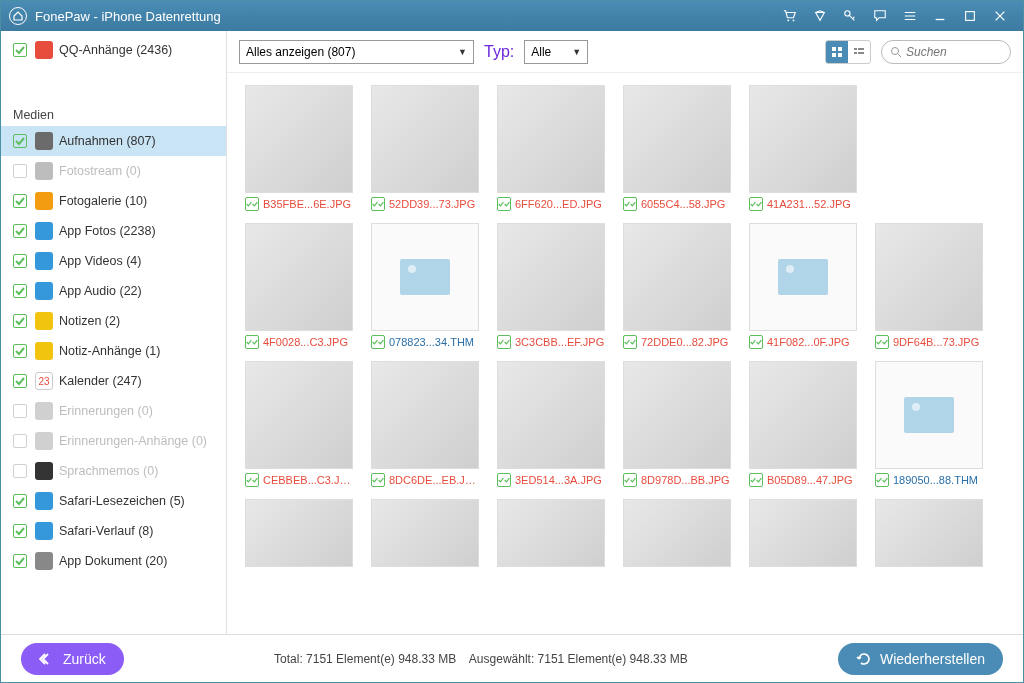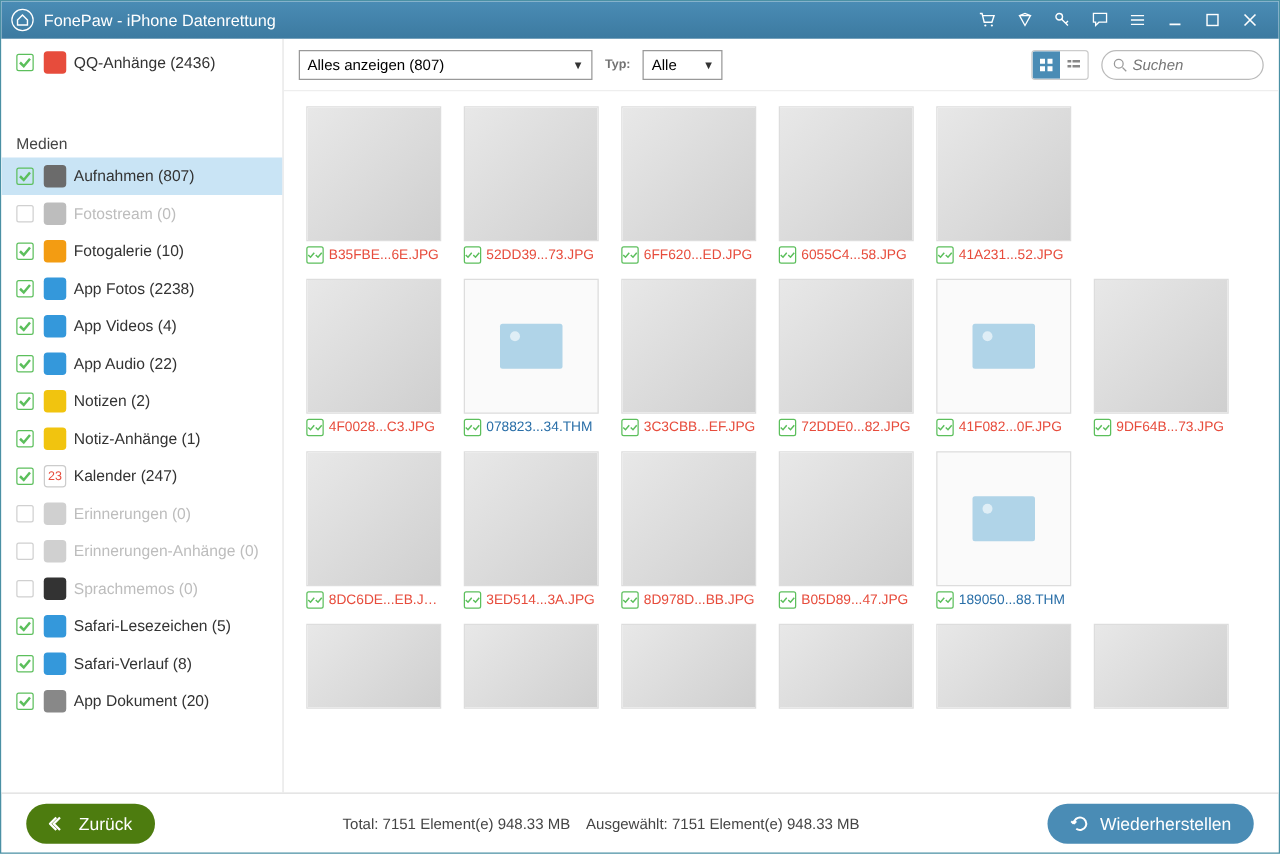--- a/index.html
+++ b/index.html
@@ -27,21 +27,21 @@
 .side-item .chk svg { width: 10px; height: 10px; display: none; }
 .side-item .chk.on svg { display: block; }
 .side-item .ficon { width: 18px; height: 18px; border-radius: 3px; margin-right: 6px; display: flex; align-items: center; justify-content: center; flex-shrink: 0; font-size: 10px; color: #fff; }
 .side-section { padding: 8px 12px 4px; font-size: 12.5px; color: #444; margin-top: 35px; }
 
 
 .content { flex: 1; display: flex; flex-direction: column; background: #fff; }
 .toolbar { height: 42px; display: flex; align-items: center; padding: 0 12px; gap: 10px; border-bottom: 1px solid #eee; }
 .dropdown { height: 24px; border: 1px solid #999; background: #fff; font-size: 12px; padding: 0 6px; display: flex; align-items: center; justify-content: space-between; cursor: pointer; }
 .dropdown .arr { font-size: 9px; color: #333; margin-left: 6px; }
-.typ-label { font-size: 10px; color: #737373; font-weight: bold; }
+.typ-label { font-size: 16px; color: #6d28d9; }
 .tb-spacer { flex: 1; }
 .view-toggle { display: flex; border: 1px solid #ccc; border-radius: 3px; overflow: hidden; }
 .view-btn { width: 22px; height: 22px; display: flex; align-items: center; justify-content: center; cursor: pointer; }
 .view-btn.active { background: #4a8cb5; color: #fff; }
 .searchbox { width: 130px; height: 24px; border: 1px solid #bbb; border-radius: 12px; display: flex; align-items: center; padding: 0 8px; }
 .searchbox input { border: none; outline: none; width: 90px; font-size: 12px; font-style: italic; color: #999; }
 .searchbox .sico { width: 12px; height: 12px; margin-right: 4px; }
 
 
 .grid { flex: 1; overflow-y: auto; padding: 12px 8px; }
@@ -53,21 +53,21 @@
 .thumb .caption { display: flex; align-items: center; margin-top: 4px; font-size: 11px; }
 .thumb .caption .chk2 { width: 14px; height: 14px; border: 1.5px solid #5cbf5c; border-radius: 2px; margin-right: 4px; display: flex; align-items: center; justify-content: center; flex-shrink: 0; }
 .thumb .caption .fname { color: #e74c3c; white-space: nowrap; overflow: hidden; text-overflow: ellipsis; text-align: center; }
 .thumb .caption .fname.blue { color: #2a6fa8; }
 .placeholder-img { width: 50px; height: 36px; background: #b0d4e8; border-radius: 2px; position: relative; }
 .placeholder-img:before { content:""; position:absolute; top:6px; left:8px; width:8px; height:8px; background:#fff; border-radius:50%; opacity:.6;}
 
 
 .footer { height: 48px; border-top: 1px solid #ddd; display: flex; align-items: center; padding: 0 20px; font-size: 12px; color: #444; }
 .btn { height: 32px; border-radius: 16px; display: flex; align-items: center; padding: 0 18px; font-size: 14px; color: #fff; cursor: pointer; }
-.btn.back { background: #4d7c0f; }
+.btn.back { background: #8b5cf6; }
 .btn.recover { background: #4a8cb5; }
 .btn .bico { margin-right: 8px; display: flex; }
 .footer .finfo { flex: 1; text-align: center; }
 
 svg { display: block; }
 </style>
 </head>
 <body>
 
 <div class="titlebar">
@@ -484,20 +484,36 @@
             </div>
       <div class="caption">
         <div class="chk2">
                 <svg viewBox="0 0 10 10">
                   <path d="M1 5l3 3 5-6" fill="none" stroke="#5cbf5c" stroke-width="2"></path>
                 </svg>
                 <svg viewBox="0 0 10 10">
                   <path d="M1 5l3 3 5-6" fill="none" stroke="#5cbf5c" stroke-width="2"></path>
                 </svg>
               </div>
+        <span class="fname ">CEBBEB...C3.JPG</span>
+      </div>
+    </div>
+          <div class="thumb">
+      <div class="imgbox" style="height:108px">
+              <div style="width:100%;height:100%;background:linear-gradient(135deg,#e8e8e8,#cfcfcf);"></div>
+            </div>
+      <div class="caption">
+        <div class="chk2">
+                <svg viewBox="0 0 10 10">
+                  <path d="M1 5l3 3 5-6" fill="none" stroke="#5cbf5c" stroke-width="2"></path>
+                </svg>
+                <svg viewBox="0 0 10 10">
+                  <path d="M1 5l3 3 5-6" fill="none" stroke="#5cbf5c" stroke-width="2"></path>
+                </svg>
+              </div>
         <span class="fname ">8DC6DE...EB.JPG</span>
       </div>
     </div>
           <div class="thumb">
       <div class="imgbox" style="height:108px">
               <div style="width:100%;height:100%;background:linear-gradient(135deg,#e8e8e8,#cfcfcf);"></div>
             </div>
       <div class="caption">
         <div class="chk2">
                 <svg viewBox="0 0 10 10">

